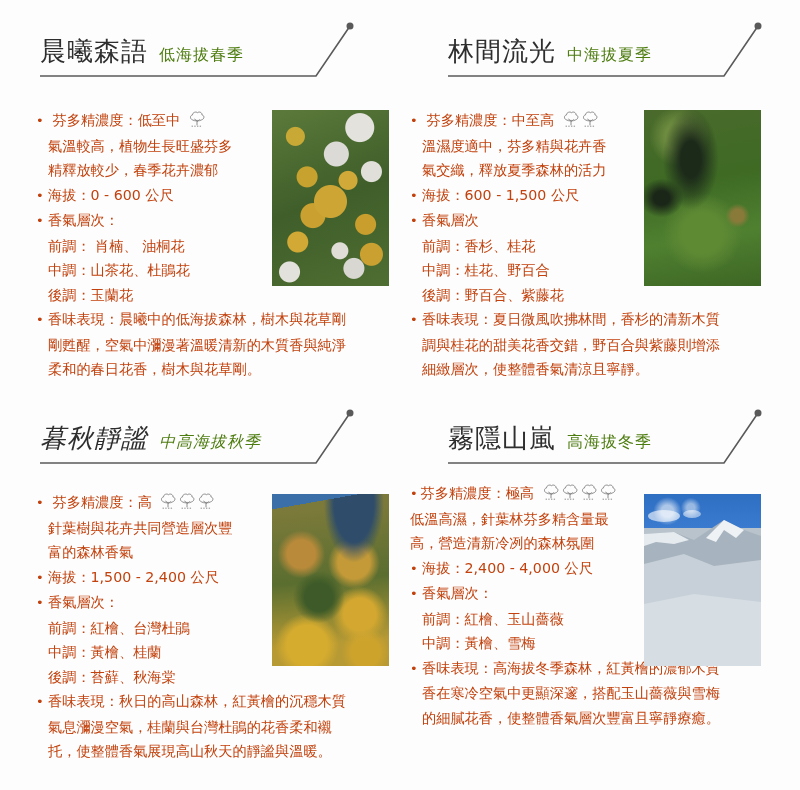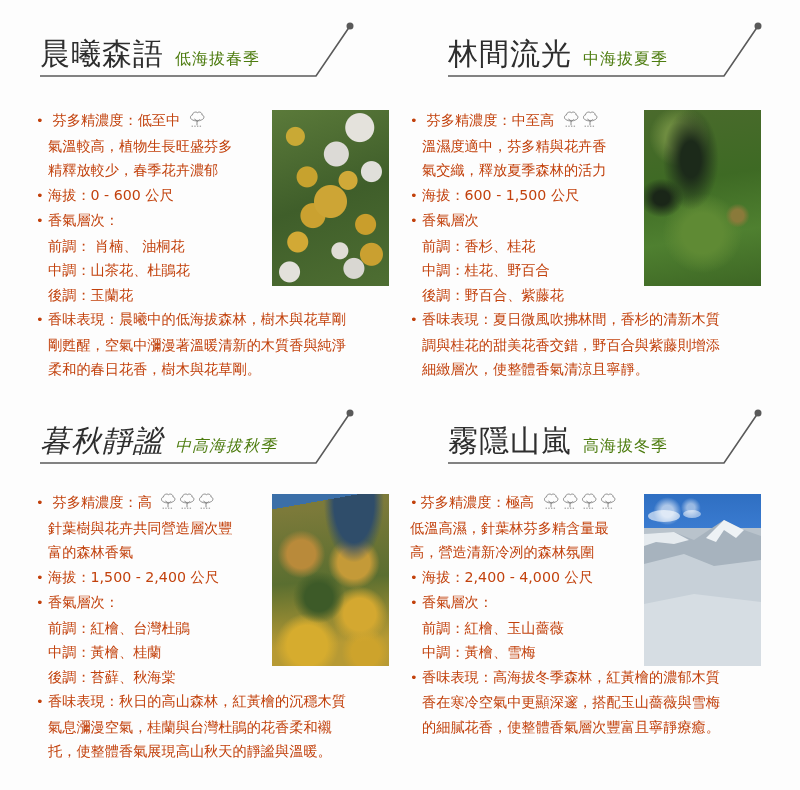--- a/index.html
+++ b/index.html
@@ -11,31 +11,31 @@
     .sec-1 { left: 400px; top: 0; }
     .sec-2 { left: 0; top: 395px; }
     .sec-3 { left: 400px; top: 395px; }
 
     .header { position: absolute; left: 40px; top: 22px; width: 320px; height: 60px; }
     .sec-1 .header { left: 48px; }
     .sec-3 .header { left: 48px; top: 14px; }
     .sec-2 .header { left: 40px; top: 14px; font-style: italic; }
 
     .title-row { position: absolute; left: 0; top: 12px; white-space: nowrap; }
-    .title-main { font-size: 30px; color: #2e2e2e; letter-spacing: 1px; }
+    .title-main { font-size: 26px; color: #2e2e2e; letter-spacing: 1px; }
     .title-sub { font-size: 16px; color: #4d7c0f; margin-left: 6px; letter-spacing: 1px; }
 
     .header-line { position: absolute; left: 0; top: 0; width: 320px; height: 60px; overflow: visible; }
 
     .body { position: absolute; left: 36px; top: 108px; width: 360px; }
     .sec-1 .body, .sec-3 .body { left: 410px; }
     .sec-1 .body { left: 10px; }
     .sec-3 .body { left: 10px; }
     .sec-2 .body { top: 95px; }
-    .sec-3 .body { top: 95px; }
+    .sec-3 .body { top: 86px; }
 
     .line { font-size: 14.2px; line-height: 24.5px; white-space: nowrap; color: #c2410c; }
     .bullet::before { content: "•"; display: inline-block; width: 12px; font-size: 13px; }
     .indent { padding-left: 12px; }
     .bullet-tight::before { content: "•"; display: inline-block; width: 6px; font-size: 13px; }
 
     .trees { display: inline-flex; gap: 1px; vertical-align: -3px; margin-left: 3px; }
     .tree { width: 18px; height: 18px; }
 
     .photo { position: absolute; width: 117px; height: 176px; overflow: hidden; }

